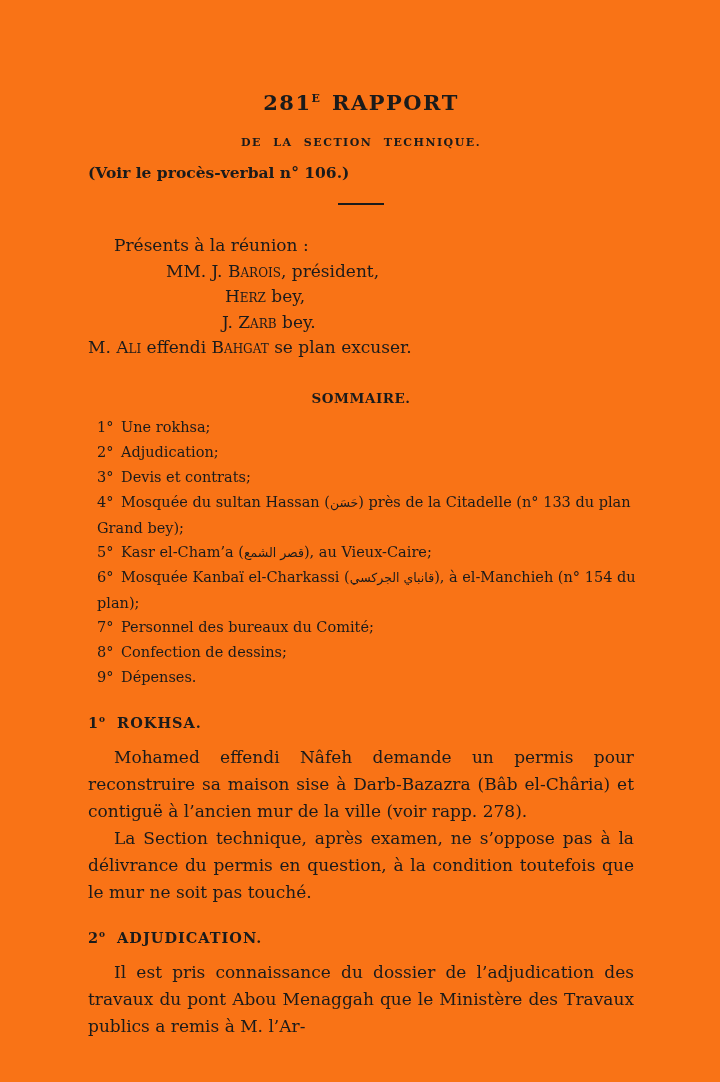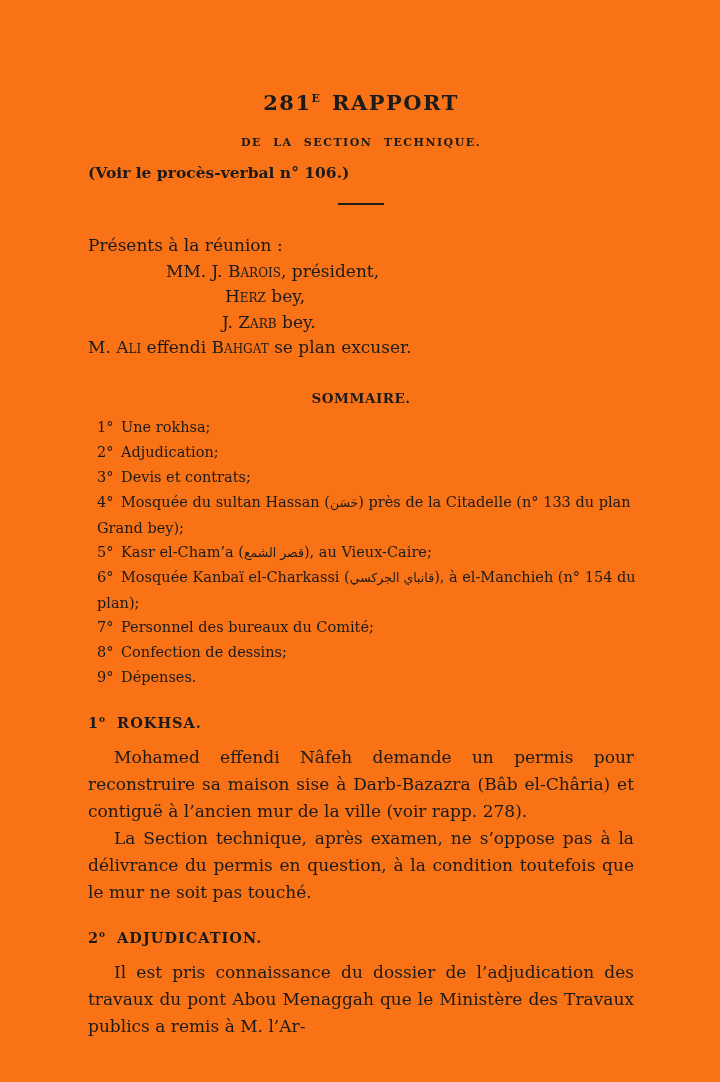--- a/index.html
+++ b/index.html
@@ -43,21 +43,21 @@
   }
   .rule {
     width: 46px;
     height: 2px;
     background: #1b1b1b;
     margin: 21px auto 0 auto;
   }
 
   
   .attendance { margin-top: 28px; font-size: 17px; line-height: 25.5px; }
-  .att-intro  { }
+  .att-intro  { margin-left: 26px; }
   .att-line1  { margin-left: 78px; }
   .att-line2  { margin-left: 137px; }
   .att-line3  { margin-left: 134px; }
   .sc { font-variant: small-caps; }
 
   
   .sommaire-heading {
     text-align: center;
     font-size: 13.5px;
     font-weight: bold;

